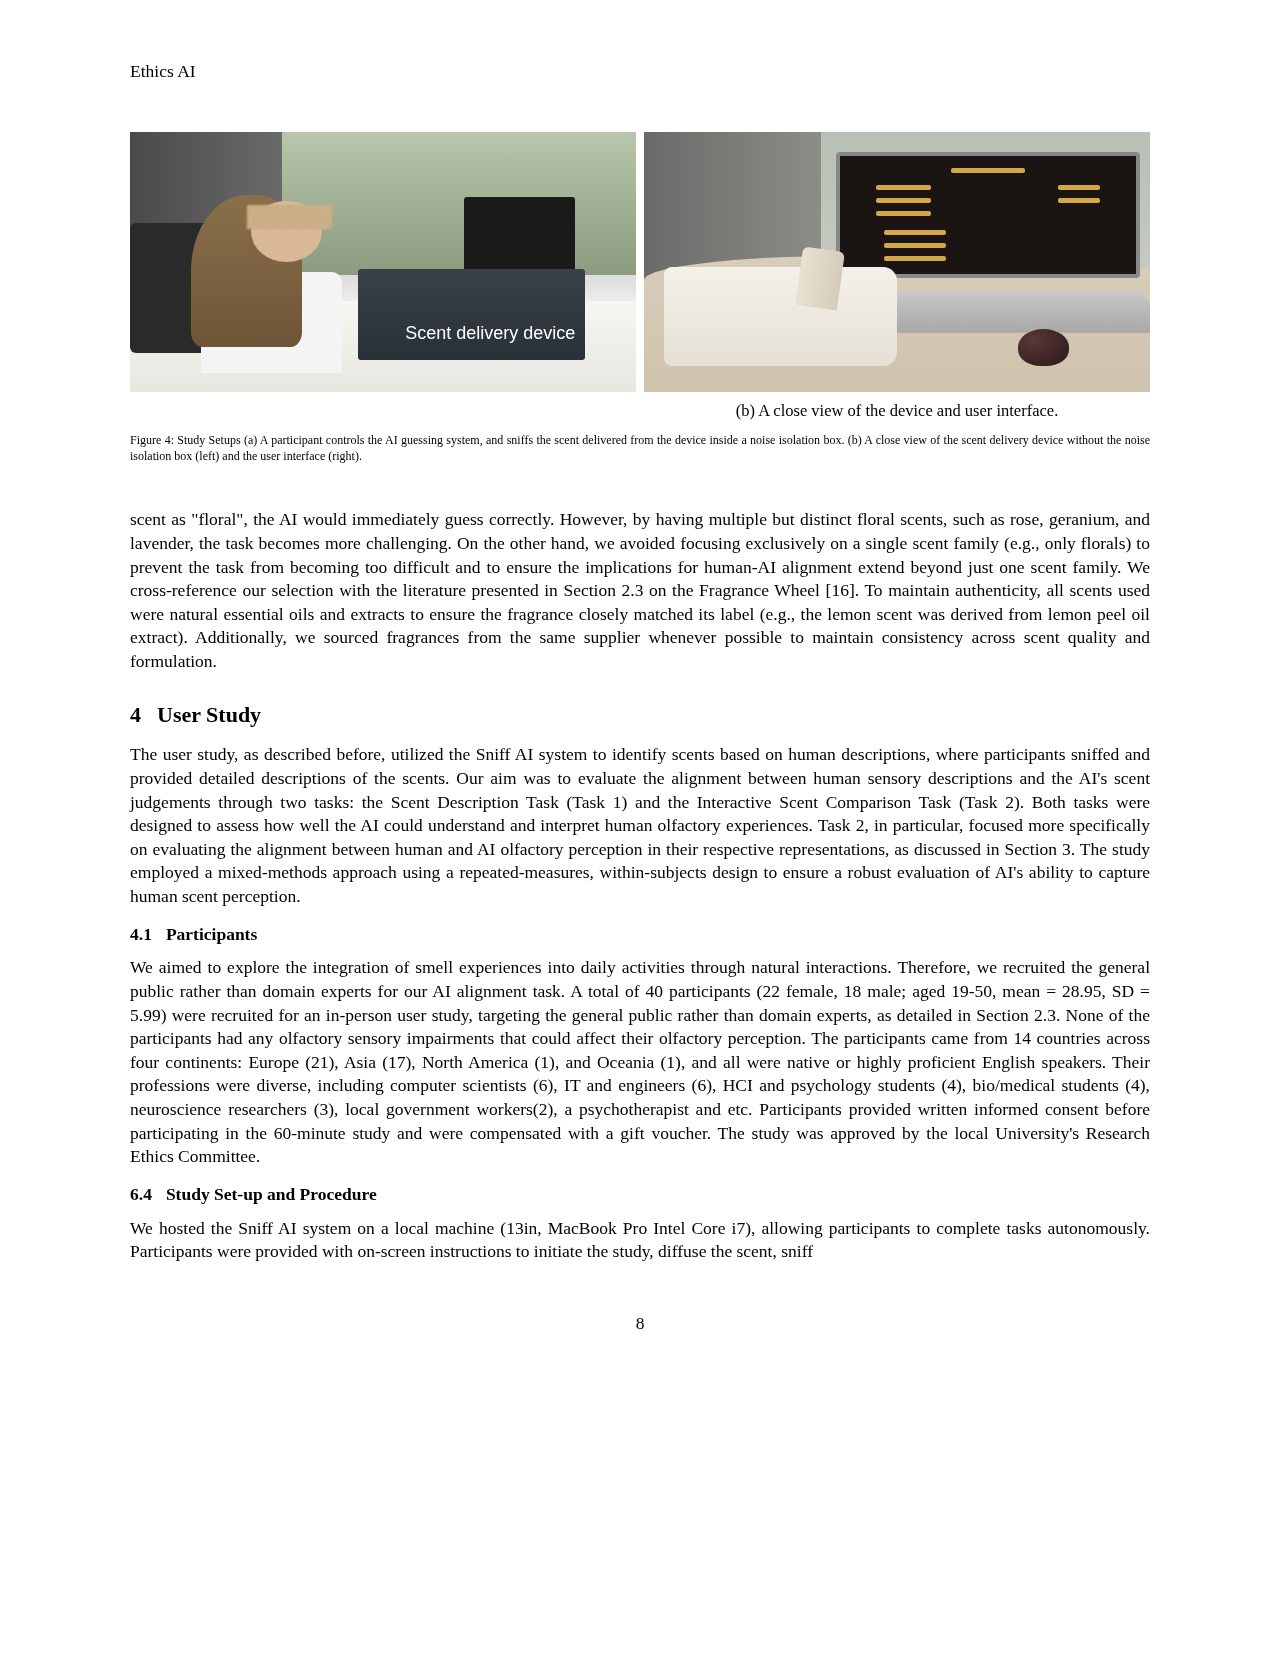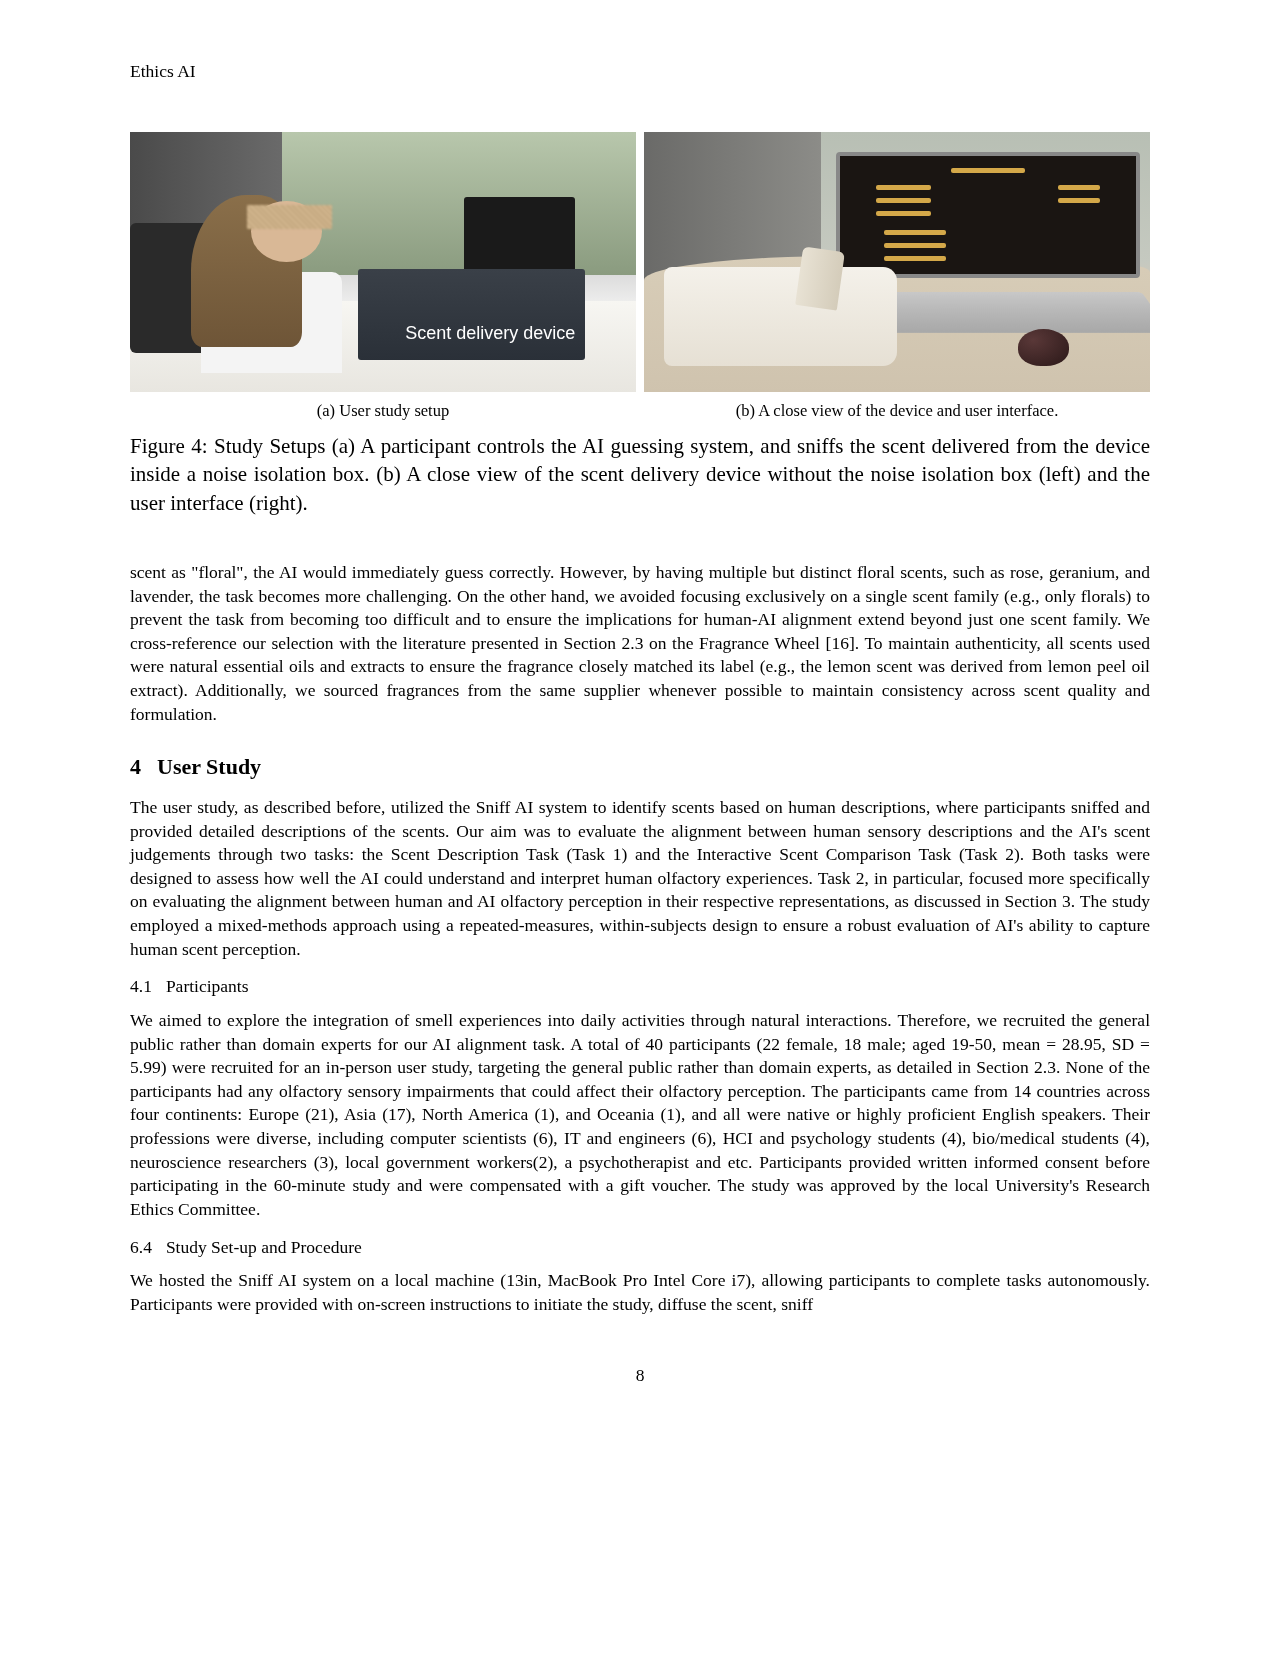--- a/index.html
+++ b/index.html
@@ -168,39 +168,39 @@
       right: 16%; bottom: 10%; width: 10%; height: 14%;
       background: radial-gradient(ellipse at 30% 30%, #5a3838, #2a1818);
       border-radius: 50% 50% 45% 45%;
     }
     .subcaption {
       text-align: center;
       font-size: 16.5px;
       padding-top: 2px;
     }
     .figure-caption {
-      font-size: 21px;
+      font-size: 12px;
       text-align: justify;
       margin-top: 10px;
       margin-bottom: 44px;
       line-height: 1.35;
     }
     .body-para {
       text-align: justify;
       margin-bottom: 12px;
     }
     h2.section-heading {
       font-size: 22px;
       font-weight: bold;
       margin-top: 26px;
       margin-bottom: 14px;
     }
     h3.subsection-heading {
       font-size: 17.5px;
-      font-weight: normal;
+      font-weight: bold;
       margin-top: 14px;
       margin-bottom: 10px;
     }
     .sec-num { display: inline-block; margin-right: 16px; }
     .subsec-num { display: inline-block; margin-right: 14px; }
     .page-number {
       text-align: center;
       font-size: 17.5px;
       margin-top: 48px;
     }
@@ -221,21 +221,20 @@
       <div class="person">
         <div class="shirt"></div>
         <div class="hair"></div>
         <div class="face"></div>
         <div class="face-blur"></div>
       </div>
       <div class="laptop-a"></div>
       <div class="device-box"></div>
       <div class="device-label">Scent delivery device</div>
     </div>
-    <div class="subcaption">(a) User study setup</div>
   </div>
   <div class="figure-panel">
     <div class="img-box scene-b">
       <div class="pillar-b"></div>
       <div class="table-b"></div>
       <div class="laptop-b">
         <div class="laptop-screen">
           <div class="screen-content">
             <div class="ui-line short"></div>
             <div class="spacer-top"></div>

